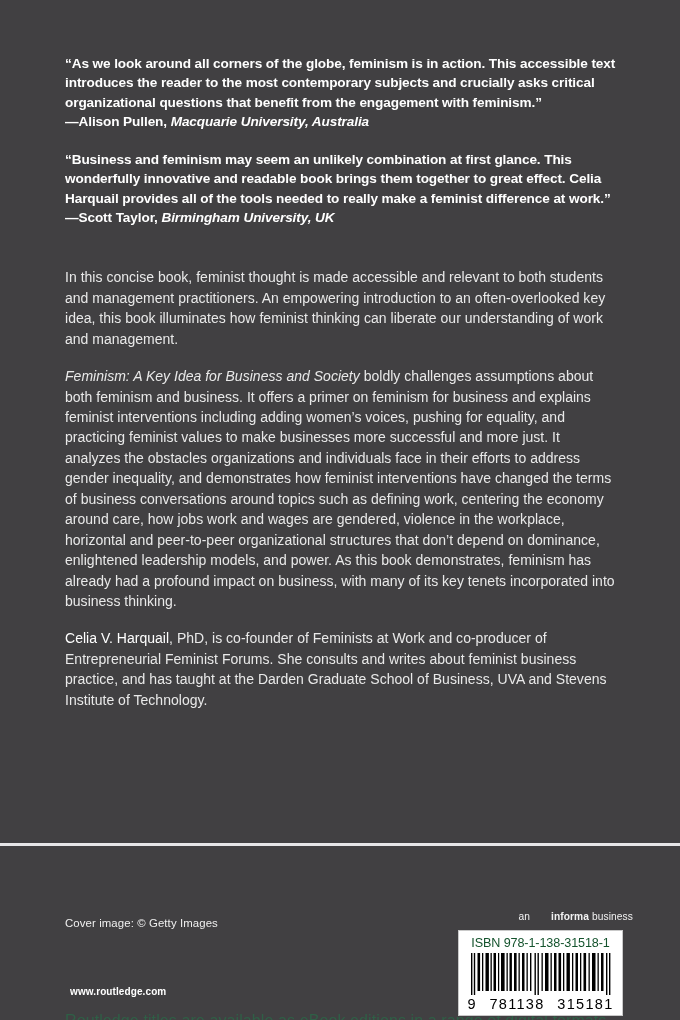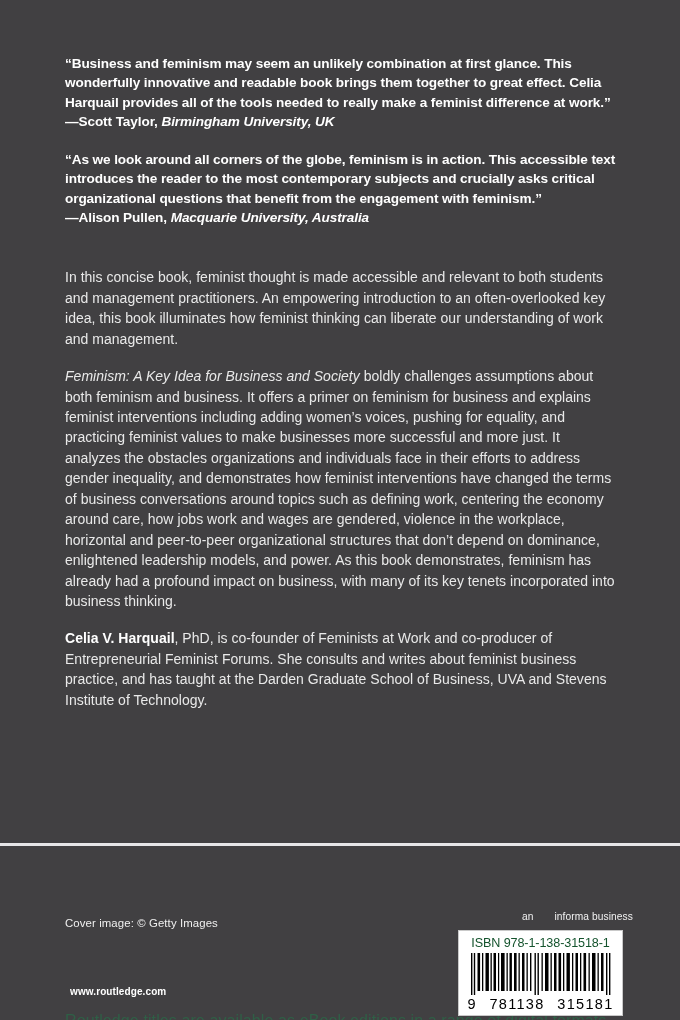--- a/index.html
+++ b/index.html
@@ -50,21 +50,21 @@
     font-size: 14px;
     line-height: 1.46;
     margin: 0 8px 17px 0;
     font-weight: 400;
     letter-spacing: 0.02px;
   }
   .body-para em {
     font-style: italic;
   }
   .body-para .author-name {
-    font-weight: bold;
+    font-weight: normal;
     color: #ffffff;
   }
 
   .category {
     color: #efefef;
     font-size: 13.4px;
     letter-spacing: 0.55px;
     margin-top: 27px;
   }
 
@@ -172,21 +172,21 @@
 
   
   .informa {
     position: absolute;
     right: 47px;
     top: 17px;
     color: #f2f2f2;
     font-size: 10.2px;
     letter-spacing: 0.1px;
   }
-  .informa b { font-weight: normal; padding-left: 18px; }
+  .informa b { font-weight: bold; padding-left: 18px; }
 
   
   .barcode-panel {
     position: absolute;
     left: 458px;
     top: 36px;
     width: 165px;
     height: 86px;
     background: #ffffff;
     border: 1px solid #c9c9c9;
@@ -221,27 +221,27 @@
   .bd-right { letter-spacing: 1.3px; padding-right: 0px; }
 </style>
 </head>
 <body>
 
 <div class="cover">
 
   <div class="content">
 
     <p class="endorsement">
+      <span>“As we look around all corners of the globe, feminism is in action. This accessible text introduces the reader to the most contemporary subjects and crucially asks critical organizational questions that benefit from the engagement with feminism.”</span><br>
+      <span class="attrib-name">—Alison Pullen, </span><span class="attrib-inst">Macquarie University, Australia</span>
+    </p>
+
+    <p class="endorsement">
       <span>“Business and feminism may seem an unlikely combination at first glance. This wonderfully innovative and readable book brings them together to great effect. Celia Harquail provides all of the tools needed to really make a feminist difference at work.”</span><br>
       <span class="attrib-name">—Scott Taylor, </span><span class="attrib-inst">Birmingham University, UK</span>
-    </p>
-
-    <p class="endorsement">
-      <span>“As we look around all corners of the globe, feminism is in action. This accessible text introduces the reader to the most contemporary subjects and crucially asks critical organizational questions that benefit from the engagement with feminism.”</span><br>
-      <span class="attrib-name">—Alison Pullen, </span><span class="attrib-inst">Macquarie University, Australia</span>
     </p>
 
     <div class="gap-after-quotes"></div>
 
     <p class="body-para">In this concise book, feminist thought is made accessible and relevant to both students and management practitioners. An empowering introduction to an often-overlooked key idea, this book illuminates how feminist thinking can liberate our understanding of work and management.</p>
 
     <p class="body-para"><em>Feminism: A Key Idea for Business and Society</em><span> boldly challenges assumptions about both feminism and business. It offers a primer on feminism for business and explains feminist interventions including adding women’s voices, pushing for equality, and practicing feminist values to make businesses more successful and more just. It analyzes the obstacles organizations and individuals face in their efforts to address gender inequality, and demonstrates how feminist interventions have changed the terms of business conversations around topics such as defining work, centering the economy around care, how jobs work and wages are gendered, violence in the workplace, horizontal and peer-to-peer organizational structures that don’t depend on dominance, enlightened leadership models, and power. As this book demonstrates, feminism has already had a profound impact on business, with many of its key tenets incorporated into business thinking.</span></p>
 
 
     <p class="body-para"><span class="author-name">Celia V. Harquail</span><span>, PhD, is co-founder of Feminists at Work and co-producer of Entrepreneurial Feminist Forums. She consults and writes about feminist business practice, and has taught at the Darden Graduate School of Business, UVA and Stevens Institute of Technology.</span></p>

